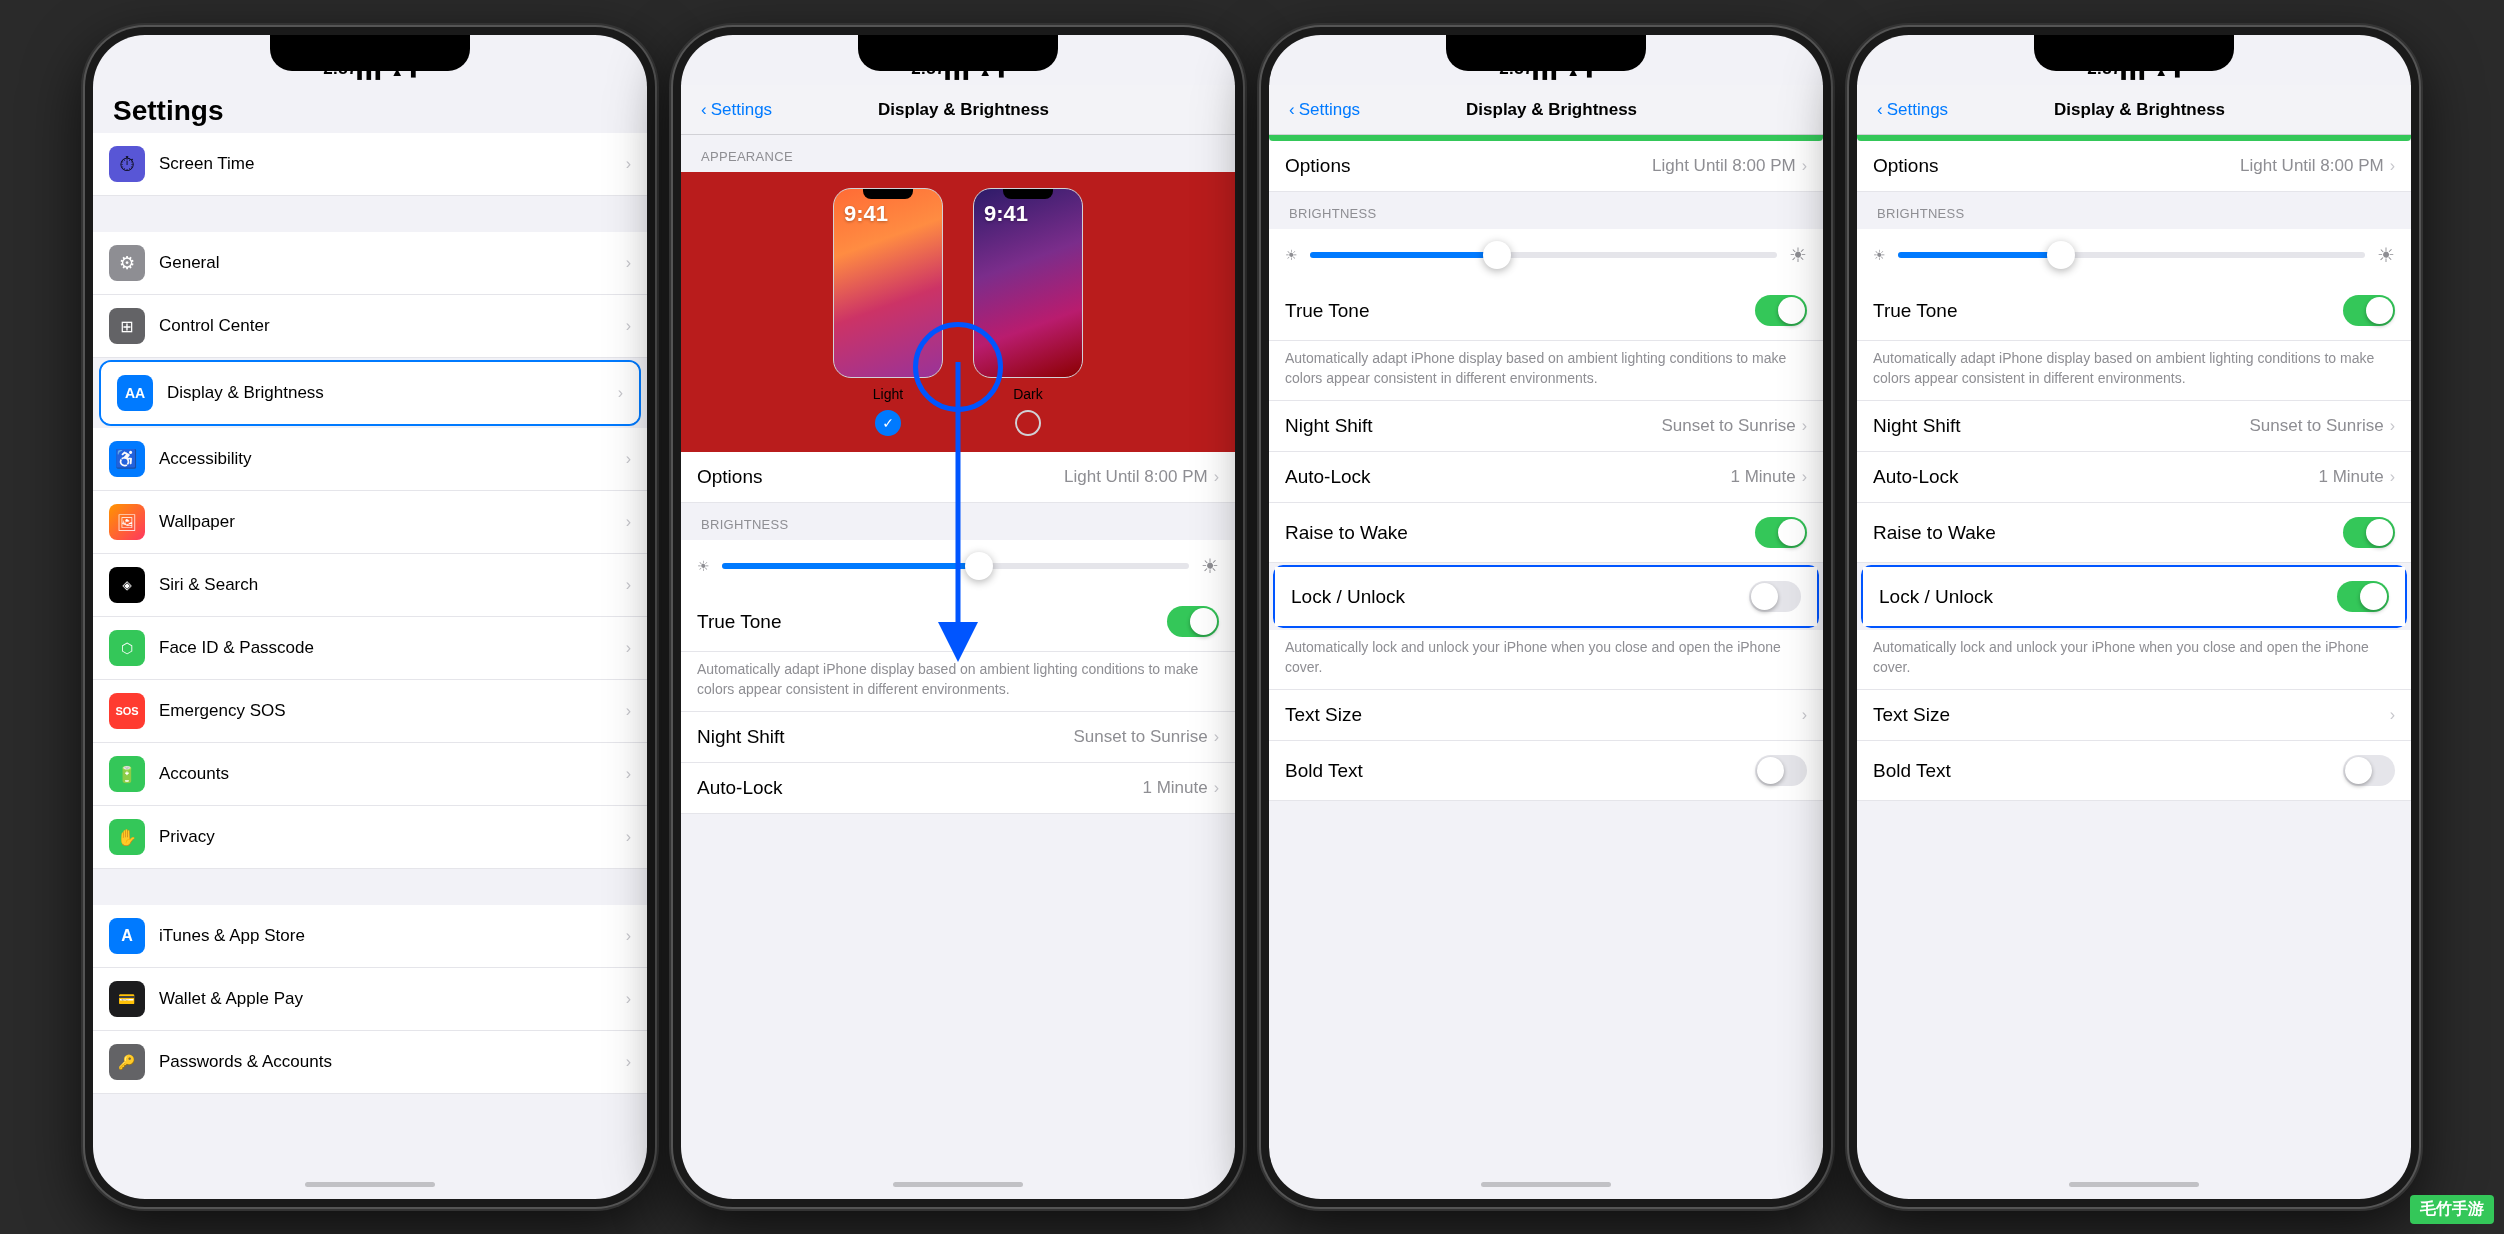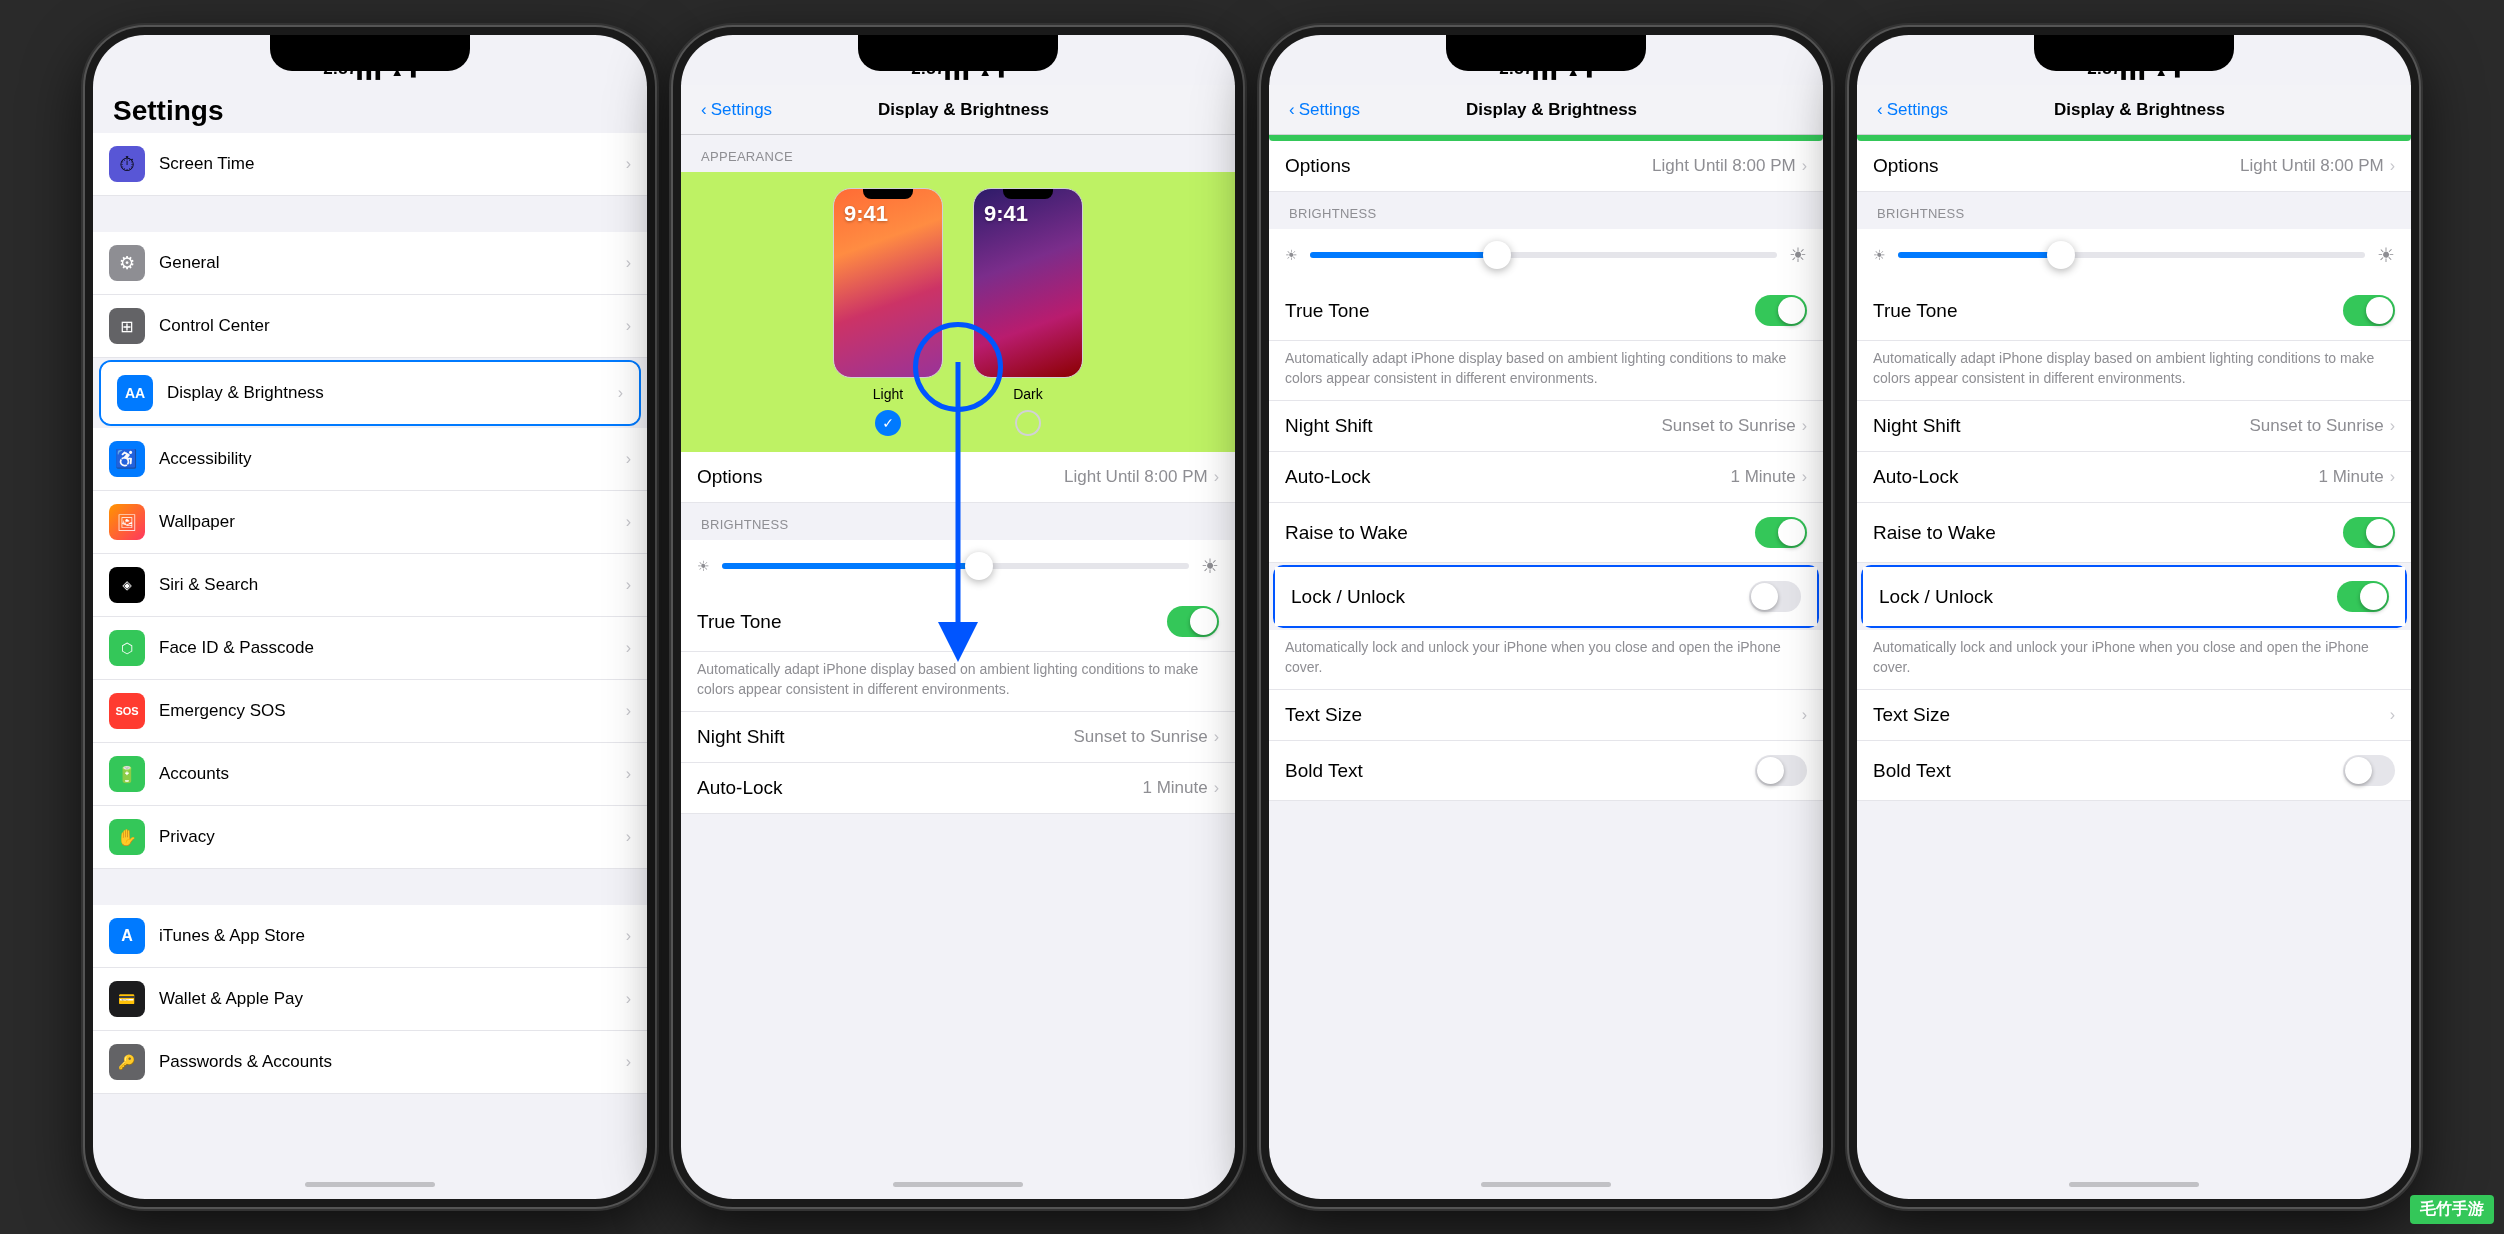--- a/index.html
+++ b/index.html
@@ -187,21 +187,21 @@
     .section-header {
       font-size: 13px;
       font-weight: 400;
       color: #8e8e93;
       padding: 14px 20px 8px;
       letter-spacing: 0.3px;
       text-transform: uppercase;
     }
 
     .appearance-section {
-      background: #bef264;
+      background: #b91c1c;
       padding: 16px;
       display: flex;
       flex-direction: column;
       gap: 14px;
       align-items: center;
     }
 
     .appearance-options {
       display: flex;
       gap: 30px;

